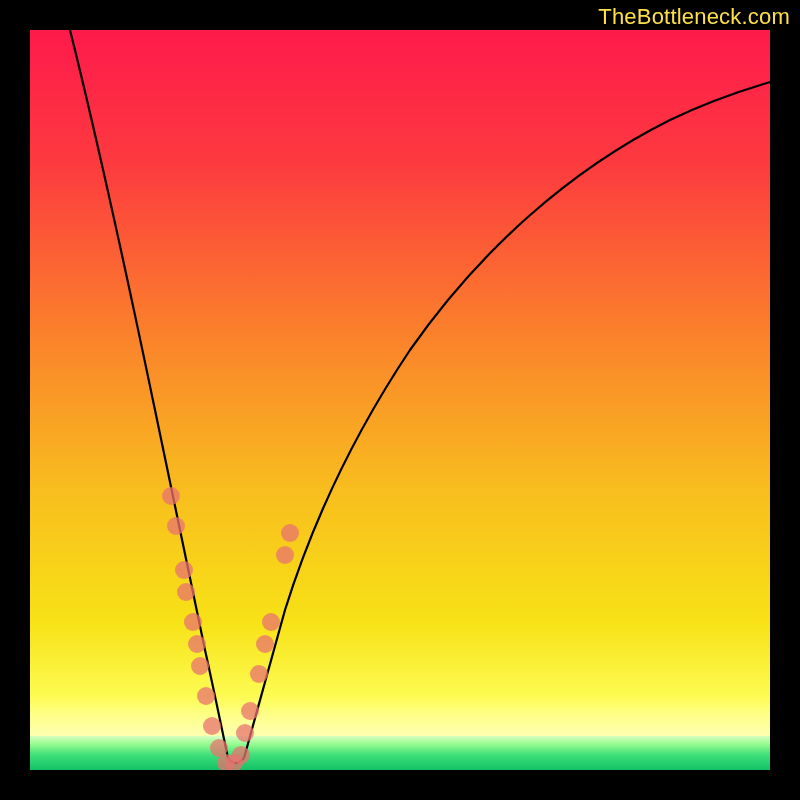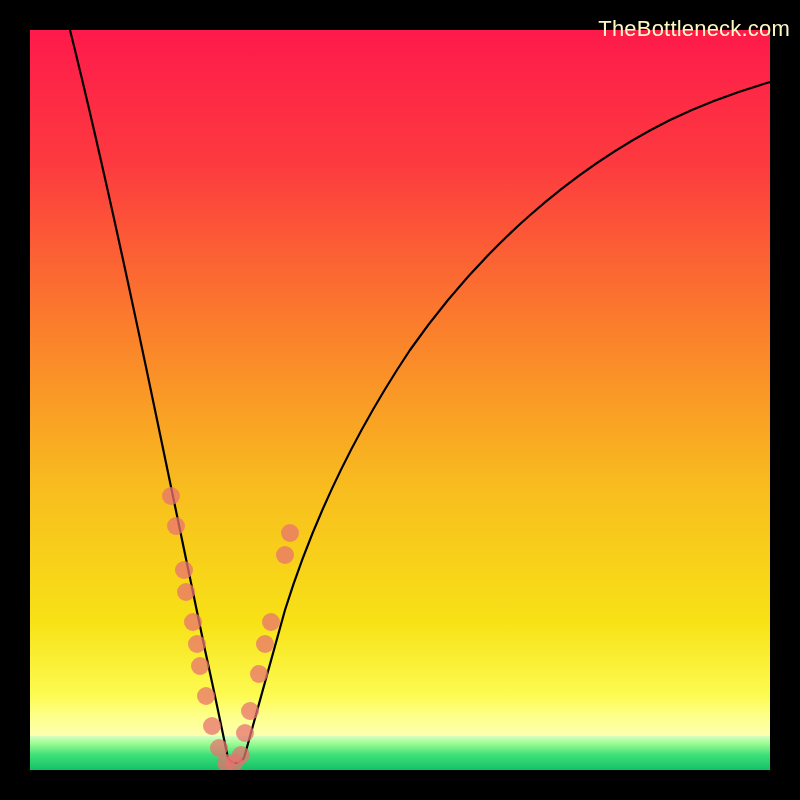--- a/index.html
+++ b/index.html
@@ -21,23 +21,23 @@
   }
   .plot-bg {
     position: absolute;
     left: 0;
     top: 0;
     width: 740px;
     height: 740px;
   }
   .watermark {
     position: absolute;
-    top: 16px;
+    top: 4px;
     right: 10px;
-    color: #fef9c3;
+    color: #fde047;
     font-size: 22px;
     font-weight: 500;
     letter-spacing: 0.2px;
     z-index: 10;
   }
   svg.curves {
     position: absolute;
     left: 0;
     top: 0;
     width: 740px;

